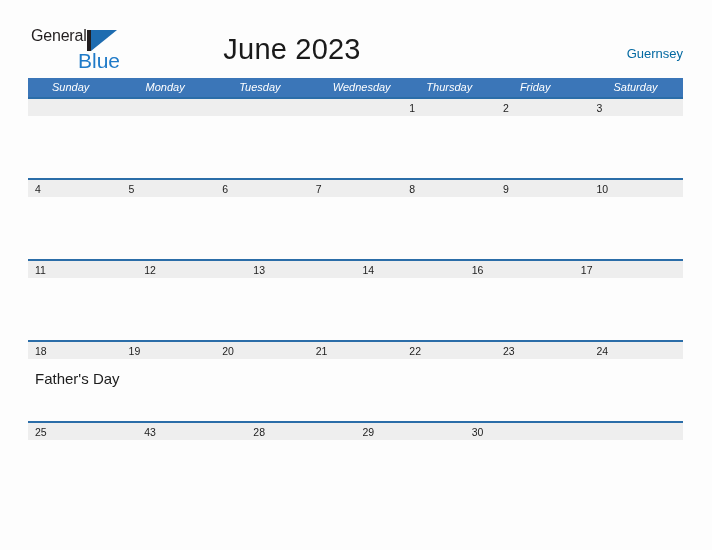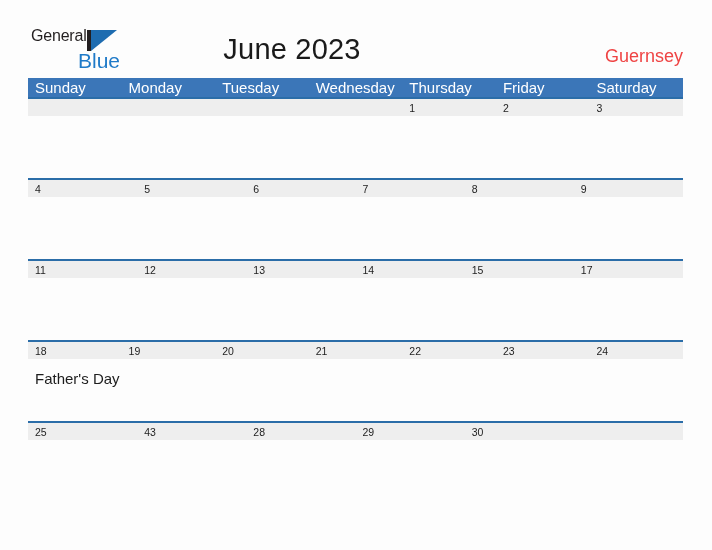--- a/index.html
+++ b/index.html
@@ -95,49 +95,50 @@
     color: #1a1a1a;
     font-family: "Liberation Sans", sans-serif;
     font-weight: normal;
     letter-spacing: 0.2px;
   }
 
   .country {
     position: absolute;
     right: 29px;
     top: 46px;
-    font-size: 18px;
-    color: #ef4444;
+    font-size: 13px;
+    color: #0369a1;
     font-family: "Liberation Sans", sans-serif;
   }
 
   
   .cal {
     position: absolute;
     left: 28px;
     top: 78px;
     width: 655px;
   }
 
   .weekday-header {
     display: flex;
     width: 100%;
     height: 19px;
     background: #3b76b8;
   }
   .weekday-cell {
     flex: 1 1 0;
-    font-size: 15px;
+    font-size: 11px;
     color: #ffffff;
     line-height: 19px;
-    padding-left: 7px;
+    padding-left: 24px;
     box-sizing: border-box;
     font-family: "Liberation Sans", sans-serif;
     white-space: nowrap;
     overflow: hidden;
+    font-style: italic;
   }
 
   .week-row {
     position: relative;
     width: 100%;
     height: 81px;
     border-top: 2px solid #2b6da8;
     box-sizing: border-box;
   }
   .week-row:first-of-type {
@@ -262,40 +263,43 @@
           </div>
         <div class="day-cell">
             <span class="day-num">7</span>
           </div>
         <div class="day-cell">
             <span class="day-num">8</span>
           </div>
         <div class="day-cell">
             <span class="day-num">9</span>
           </div>
+        <div class="day-cell">
+            <span class="day-num">10</span>
+          </div>
       </div>
     </div>
 
     <div class="week-row">
       <div class="stripe"></div>
       <div class="week-cells">
         <div class="day-cell">
             <span class="day-num">11</span>
           </div>
         <div class="day-cell">
             <span class="day-num">12</span>
           </div>
         <div class="day-cell">
             <span class="day-num">13</span>
           </div>
         <div class="day-cell">
             <span class="day-num">14</span>
           </div>
         <div class="day-cell">
-            <span class="day-num">15</span>
+            <span class="day-num">16</span>
           </div>
         <div class="day-cell">
             <span class="day-num">17</span>
           </div>
       </div>
     </div>
 
     <div class="week-row">
       <div class="stripe"></div>
       <div class="week-cells">

